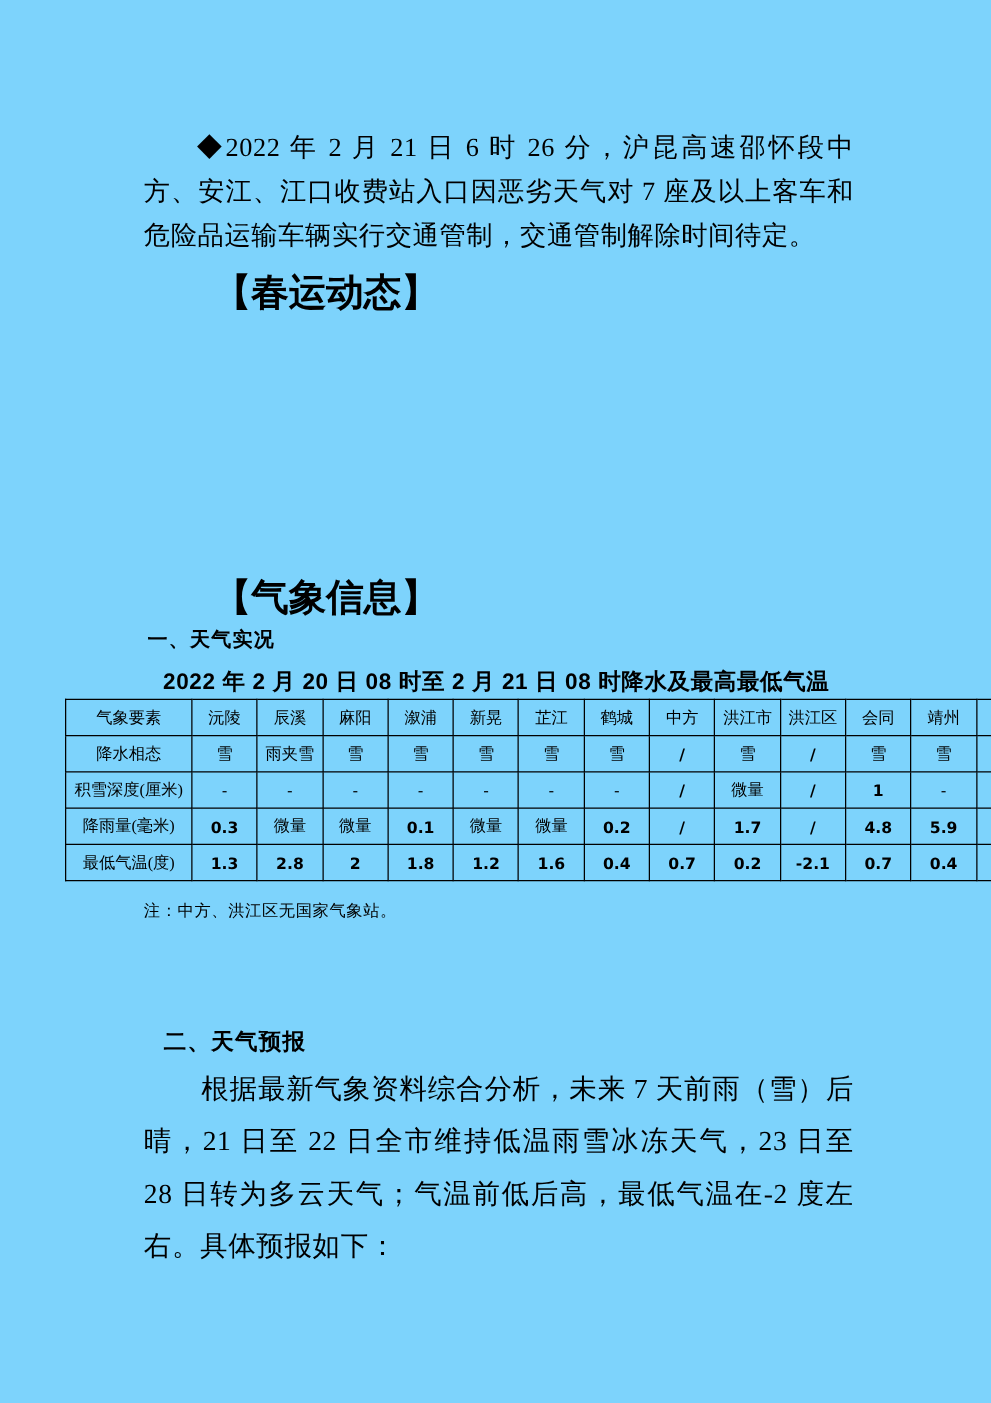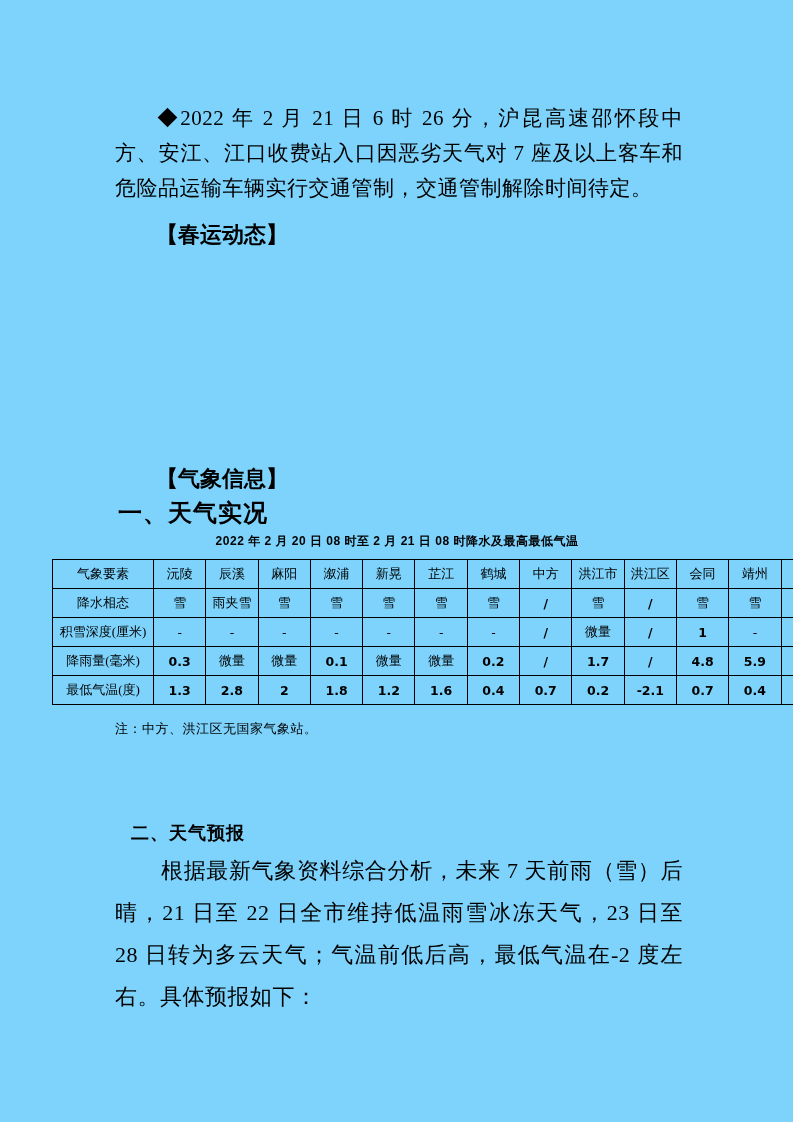--- a/index.html
+++ b/index.html
@@ -24,48 +24,48 @@
     line-height: 35px;
     text-align: justify;
     text-indent: 42px;
     overflow: hidden;
     letter-spacing: 0.5px;
   }
   #para-traffic { top: 101px; height: 105px; }
   #para-chunyun-body { top: 245px; height: 210px; }
 
   .bracket-heading {
-    left: 114px;
+    left: 129px;
     width: 568px;
-    font-size: 22px;
+    font-size: 30px;
     line-height: 35px;
     font-weight: bold;
     text-indent: 42px;
     font-family: "Liberation Sans", sans-serif;
   }
   #heading-chunyun { top: 217px; }
   #heading-qixiang { top: 461px; }
 
   .num-heading {
     left: 118px;
-    font-size: 24px;
+    font-size: 16px;
     line-height: 30px;
     font-weight: bold;
     font-family: "Liberation Sans", sans-serif;
     letter-spacing: 1px;
   }
   #heading-actual { top: 498px; }
   #heading-forecast { top: 818px; font-size: 18px; left: 115px; margin-left: 16px; }
 
   #table-title {
     left: 52px;
     top: 533px;
     width: 690px;
     text-align: center;
-    font-size: 12px;
+    font-size: 18px;
     font-weight: bold;
     font-family: "Liberation Sans", sans-serif;
     letter-spacing: 0.5px;
   }
 
   #weather-table-wrap { left: 52px; top: 559px; width: 690px; }
   table.weather {
     border-collapse: collapse;
     table-layout: fixed;
     width: 782px;

